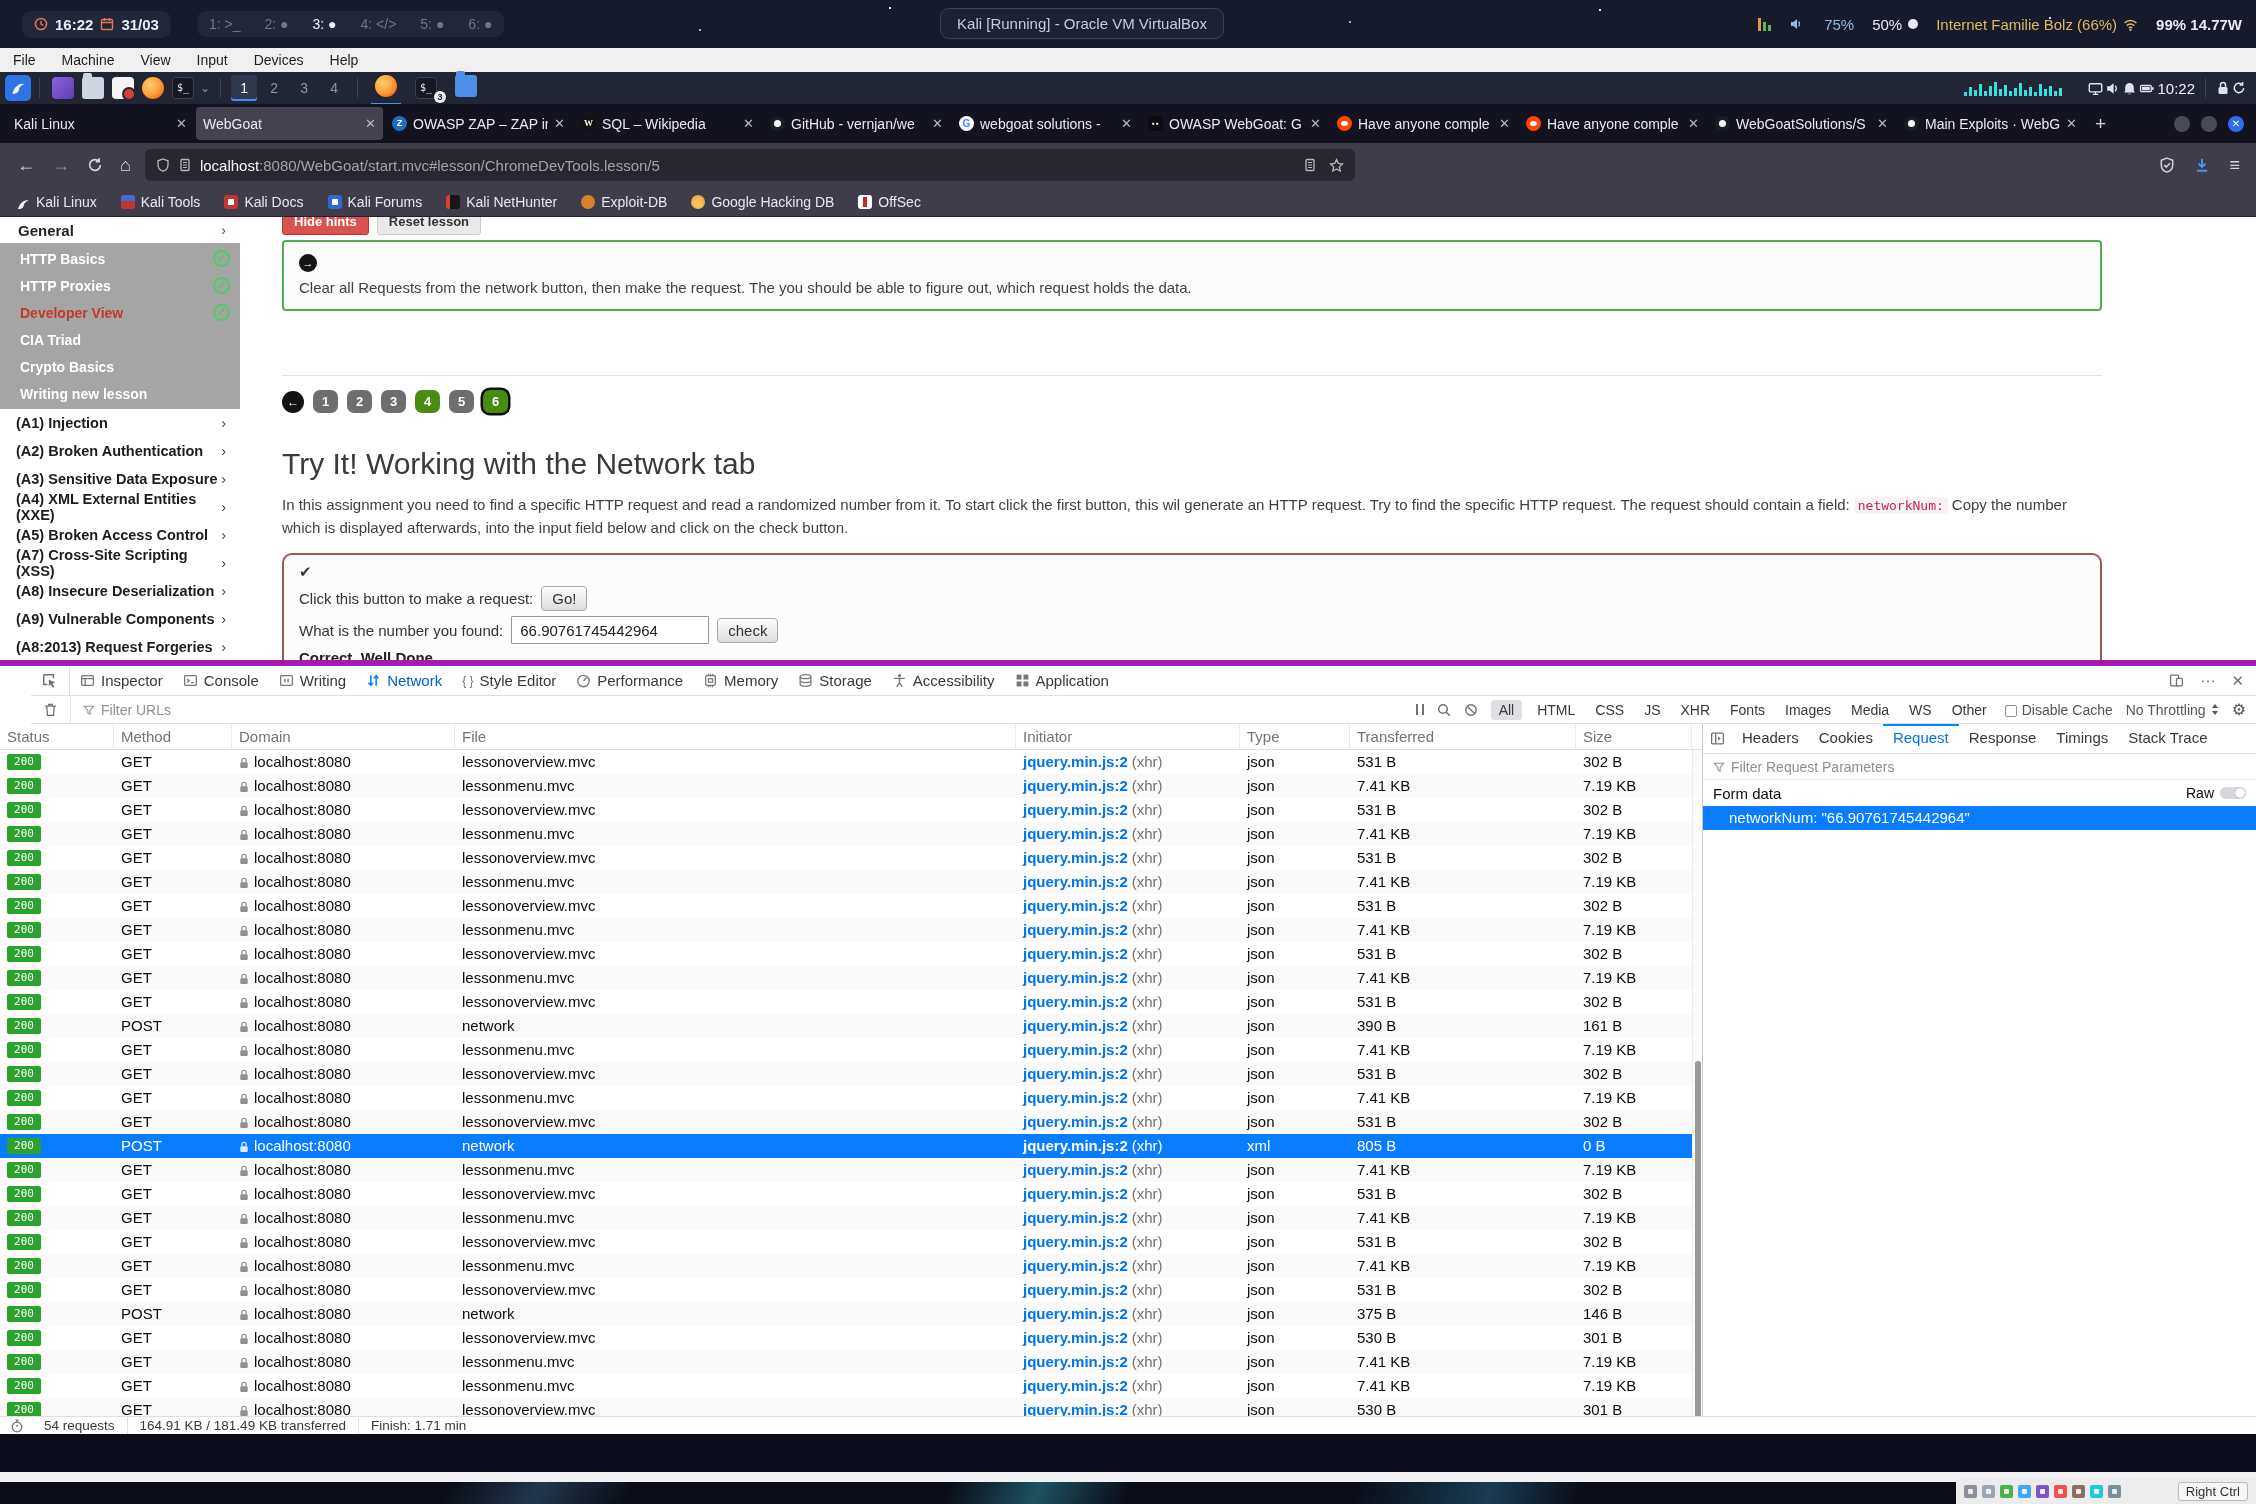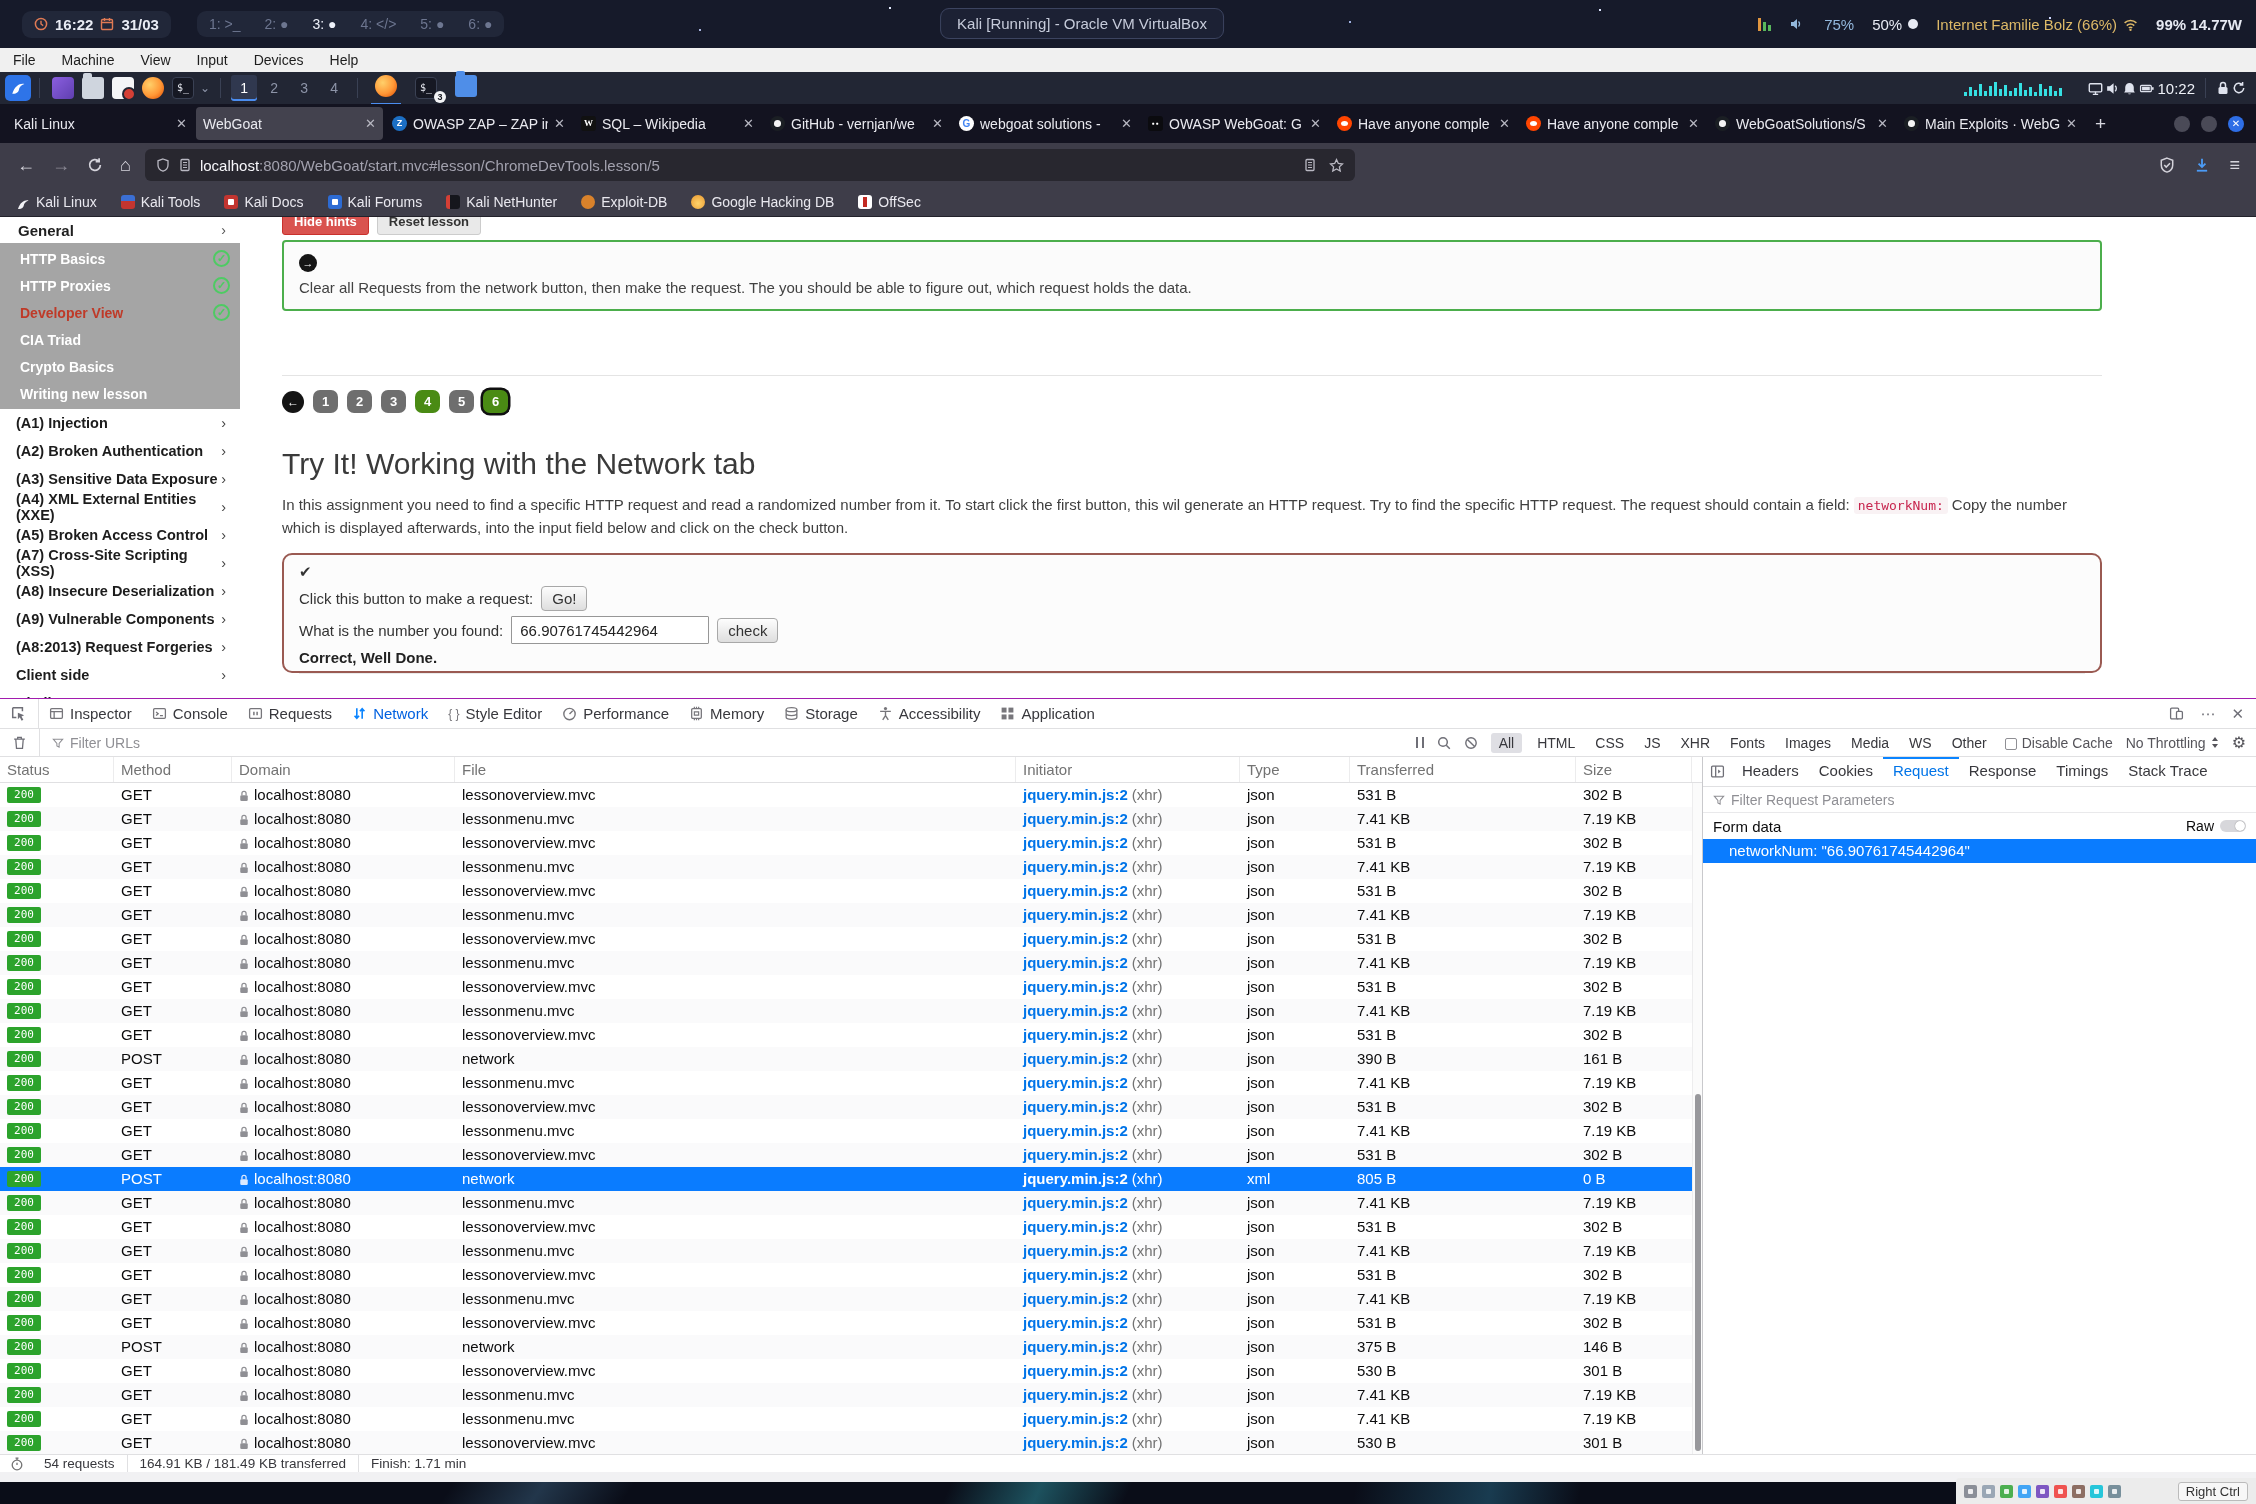--- a/index.html
+++ b/index.html
@@ -139,21 +139,21 @@
   #lesson-para{margin-top:13px;font-size:15px;color:#3f3f3f;line-height:1.5;}
   .code{font-family:"DejaVu Sans Mono",monospace;font-size:13px;color:#c7254e;background:#f9f2f4;border-radius:3px;padding:1px 4px;margin:0 4px;}
   #attack-box{margin-top:14px;height:120px;border:2px solid #9a5a52;border-radius:10px;background:#fcfcfc;padding:8px 15px 0;}
   .att-row{display:flex;align-items:center;gap:8px;margin-top:5px;font-size:15px;color:#333;}
   .wg-btn{background:linear-gradient(#fdfdfd,#dedede);border:1px solid #a8a8a8;border-radius:4px;padding:3px 10px;font-size:15px;color:#333;}
   #answer-input{width:198px;height:28px;border:1px solid #979797;border-radius:1px;font-size:15px;padding:0 8px;color:#222;font-family:"Liberation Sans",sans-serif;}
   #result-row{margin-top:5px;font-weight:bold;font-size:15px;color:#222;}
   #attack-foot{margin-top:7px;border-top:1px solid #eaeaea;height:10px;}
 
   
-  #devtools{top:698px;height:774px;background:#fff;color:#38383d;font-size:15px;border-top:1px solid #a21caf;}
+  #devtools{top:660px;height:774px;background:#fff;color:#38383d;font-size:15px;border-top:6px solid #a21caf;padding-left:31px;}
   #dt-tabs{height:30px;border-bottom:1px solid #e0e0e2;display:flex;align-items:center;}
   #dt-tabs .pick{color:#6f6f77;margin:0 11px;}
   .dtsep{width:1px;height:29px;background:#e0e0e2;}
   .dt-tab{display:flex;align-items:center;gap:6px;padding:0 10px;height:30px;color:#38383d;}
   .dt-tab .ic{color:#77767b;}
   .dt-tab.active{color:#0061e0;}
   .dt-tab.active .ic{color:#0a84ff;}
   #dt-tabs-right{margin-left:auto;display:flex;align-items:center;gap:16px;margin-right:12px;color:#6f6f77;}
   #dt-filter-row{height:28px;border-bottom:1px solid #e0e0e2;display:flex;align-items:center;color:#8f8f94;}
   #dt-filter-row .trash{color:#6f6f77;margin:0 12px;}
@@ -756,21 +756,21 @@
         <div class="dt-tab">
           <svg class="ic" width="15" height="15" aria-hidden="true">
             <use href="#i-console"></use>
           </svg>
           <span>Console</span>
         </div>
         <div class="dt-tab">
           <svg class="ic" width="15" height="15" aria-hidden="true">
             <use href="#i-debugger"></use>
           </svg>
-          <span>Requests</span>
+          <span>Writing</span>
         </div>
         <div class="dt-tab active">
           <svg class="ic" width="15" height="15" aria-hidden="true">
             <use href="#i-net"></use>
           </svg>
           <span>Network</span>
         </div>
         <div class="dt-tab">
           <span class="ic" style="font-size:12px;color:#77767b">{ }</span>
           <span>Style Editor</span>

